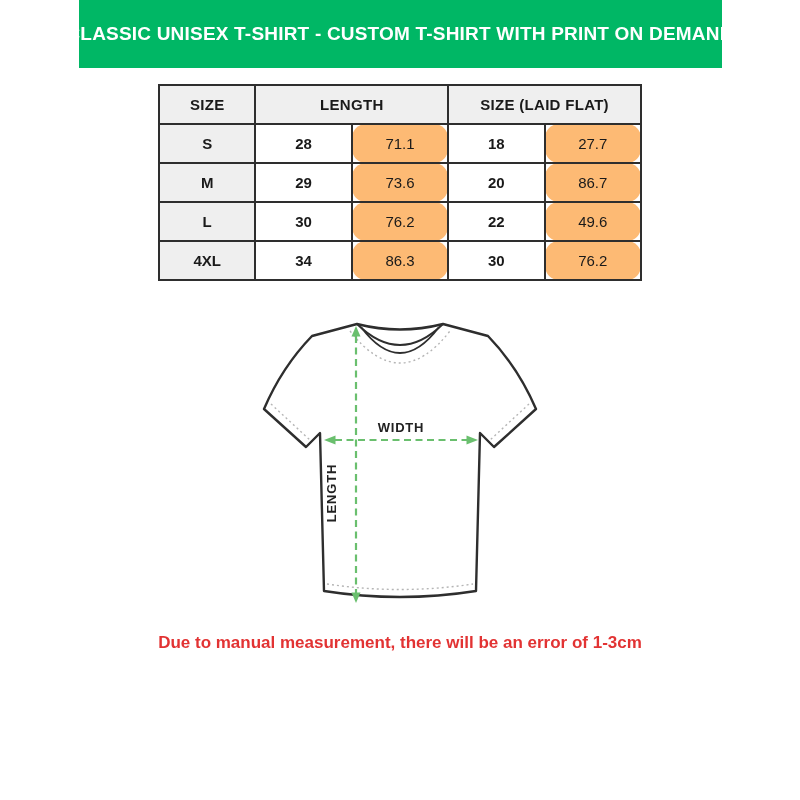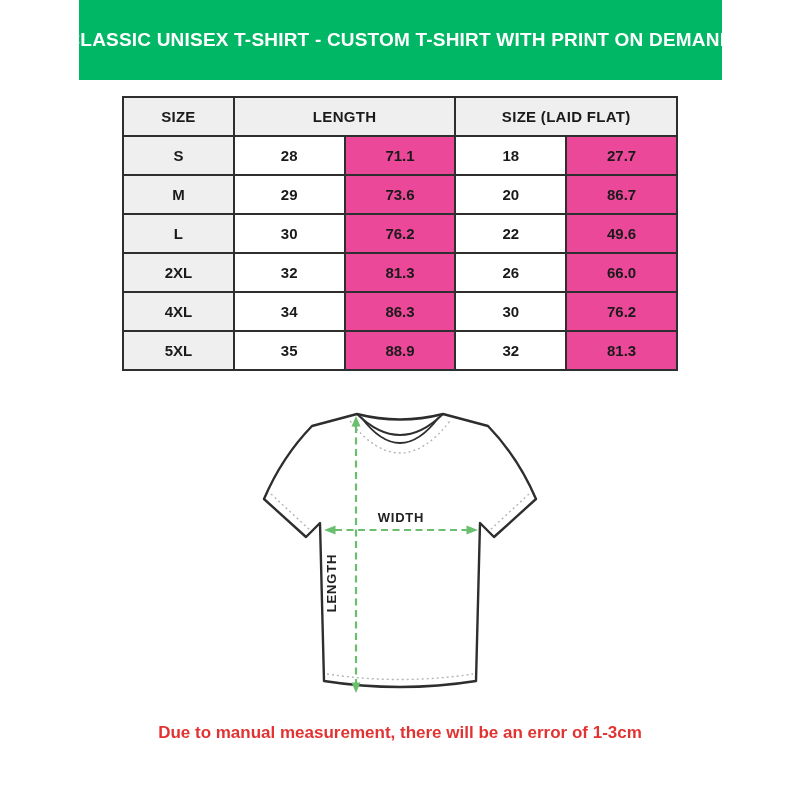--- a/index.html
+++ b/index.html
@@ -2,38 +2,38 @@
 <html><head>
 <meta charset="utf-8">
 <style>
   html,body { margin:0; padding:0; }
   body {
     width:800px; height:800px; background:#ffffff;
     font-family:"Liberation Sans", sans-serif;
     overflow:hidden;
   }
   .banner {
-    width:643px; height:80px; margin:0 auto;
+    width:643px; height:68px; margin:0 auto;
     background:#00b765; color:#ffffff;
     display:flex; align-items:center; justify-content:center;
     font-weight:bold; font-size:19px; letter-spacing:0.2px;
     text-align:center; white-space:nowrap;
   }
   table.size-chart {
-    width:556px; margin:16px auto 0; border-collapse:collapse; table-layout:fixed;
+    width:484px; margin:16px auto 0; border-collapse:collapse; table-layout:fixed;
   }
   table.size-chart th, table.size-chart td {
     border:2px solid #2e2e2e; height:37px; padding:0;
     text-align:center; vertical-align:middle;
     font-size:15px; color:#1a1a1a;
   }
   table.size-chart th { background:#efefef; font-weight:bold; letter-spacing:0.3px; }
   td.c-size { background:#efefef; font-weight:bold; }
   td.c-in   { background:#ffffff; font-weight:600;margin-left:10px; }
-  td.c-cm   { background:#ec4899; font-weight:700; }
+  td.c-cm   { background:#fdba74; font-weight:400;border-radius:14px; }
   .diagram { width:280px; margin:34px auto 0; }
   .shirt   { fill:#ffffff; stroke:#2e2e2e; stroke-width:2.4; stroke-linejoin:round; }
   .collar  { fill:none; stroke:#2e2e2e; stroke-width:1.8; }
   .stitch  { fill:none; stroke:#b5b5b5; stroke-width:1.4; stroke-dasharray:2 3; }
   .arrow   { stroke:#6abf6e; stroke-width:2.2; stroke-dasharray:7 4.5; fill:none; }
   .ah      { fill:#6abf6e; stroke:none; }
   .dlabel  { font-family:"Liberation Sans", sans-serif; font-weight:bold; font-size:13px; letter-spacing:0.8px; fill:#222222; }
   .footer-note {
     margin-top:14px; text-align:center;
     color:#e23333; font-weight:bold; font-size:17px;
@@ -79,39 +79,25 @@
         <td class="c-cm">86.7</td>
       </tr>
       <tr>
         <td class="c-size">L</td>
         <td class="c-in">30</td>
         <td class="c-cm">76.2</td>
         <td class="c-in">22</td>
         <td class="c-cm">49.6</td>
       </tr>
       <tr>
-        <td class="c-size">2XL</td>
-        <td class="c-in">32</td>
-        <td class="c-cm">81.3</td>
-        <td class="c-in">26</td>
-        <td class="c-cm">66.0</td>
-      </tr>
-      <tr>
         <td class="c-size">4XL</td>
         <td class="c-in">34</td>
         <td class="c-cm">86.3</td>
         <td class="c-in">30</td>
         <td class="c-cm">76.2</td>
-      </tr>
-      <tr>
-        <td class="c-size">5XL</td>
-        <td class="c-in">35</td>
-        <td class="c-cm">88.9</td>
-        <td class="c-in">32</td>
-        <td class="c-cm">81.3</td>
       </tr>
     </tbody>
   </table>
 
   <div class="diagram">
     <svg width="280" height="300" viewBox="0 0 280 300">
 
       <path class="shirt" d="M 97 9 L 52 21 Q 22 52 4 94 L 46 132 L 60 118 L 64 276 Q 140 288 216 276 L 220 118 L 234 132 L 276 94 Q 258 52 228 21 L 183 9 Q 140 20 97 9 Z"></path>
 
       <path class="collar" d="M 97 9 Q 140 51 183 9"></path>

